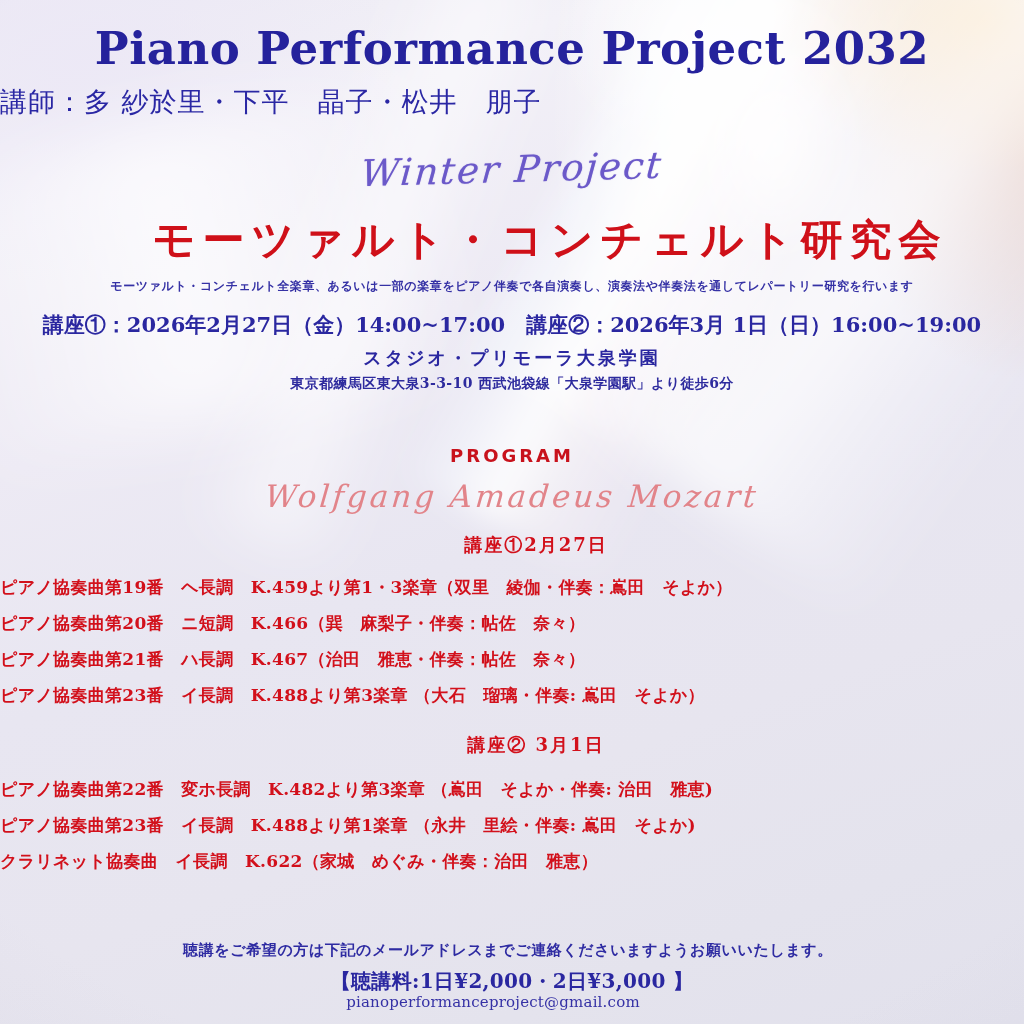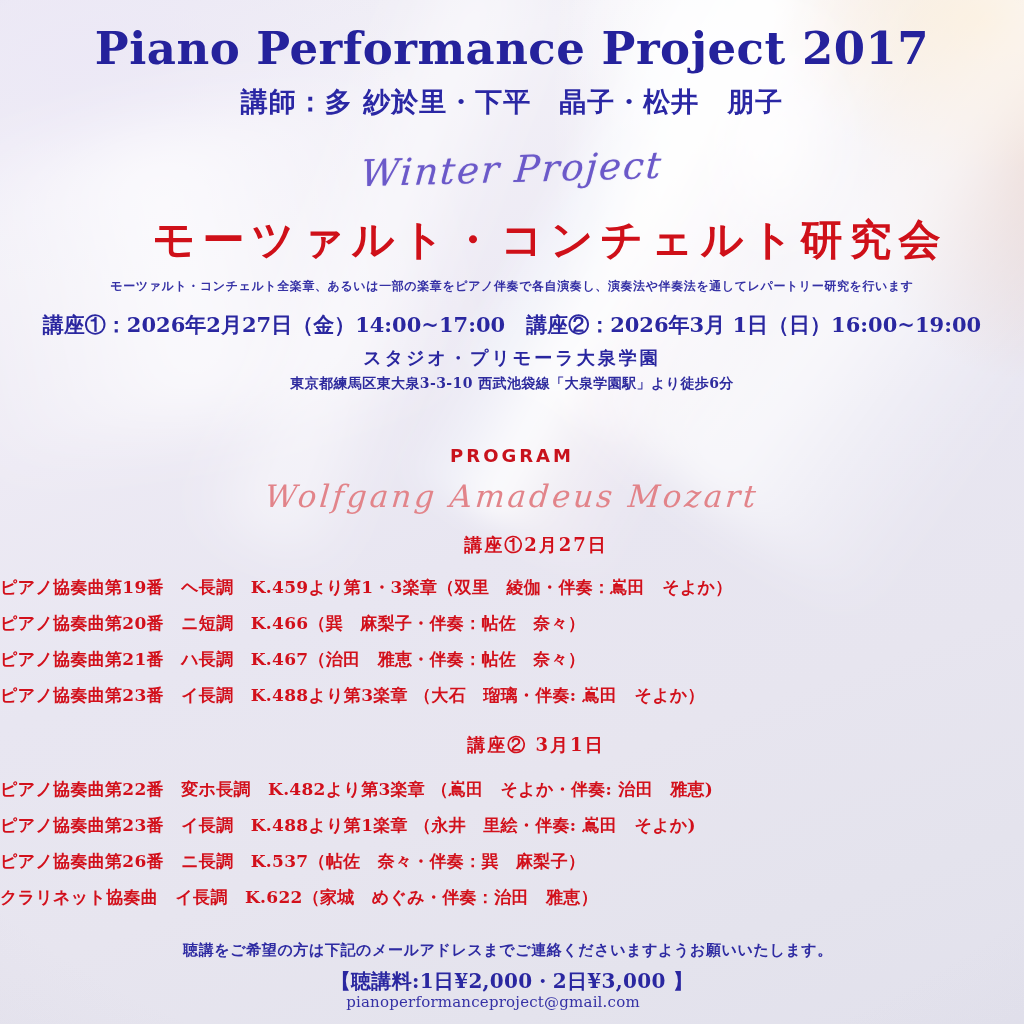--- a/index.html
+++ b/index.html
@@ -90,23 +90,23 @@
 
   .content{position:relative;z-index:5;width:1024px;height:1024px;}
 
   .title{
     position:absolute;top:22px;left:0;width:1024px;text-align:center;
     font-family:"DejaVu Serif","Liberation Serif",serif;
     font-size:45px;font-weight:700;letter-spacing:.5px;
     color:#25229c;white-space:nowrap;
   }
   .instructors{
-    position:absolute;top:84px;left:0;width:1024px;text-align:center;
+    position:absolute;top:84px;left:0;width:1024px;text-align:left;
     font-family:"DejaVu Sans","Liberation Sans",sans-serif;
-    font-size:27px;font-weight:700;letter-spacing:1px;color:#2a27a4;
+    font-size:27px;font-weight:400;letter-spacing:1px;color:#2a27a4;
     white-space:nowrap;
   }
   .winter{
     position:absolute;top:148px;left:0;width:1024px;text-align:center;
     font-family:"DejaVu Serif","Liberation Serif",serif;
     font-size:37px;font-style:italic;font-weight:400;
     color:#6b59c9;letter-spacing:2px;
     transform:skewX(-6deg) rotate(-1.6deg);
     text-shadow:0 0 1px rgba(107,89,201,.5);
   }
@@ -203,21 +203,21 @@
   <div class="ray ray-d"></div>
   <div class="ray ray-c"></div>
   <div class="ray ray-a"></div>
   <div class="spectrum"></div>
   <div class="ray ray-b"></div>
   <div class="glow-orb"></div>
   <div class="vignette"></div>
 
   <div class="content">
 
-    <div class="title">Piano Performance Project  2017</div>
+    <div class="title">Piano Performance Project  2032</div>
 
     <div class="instructors">講師：多 紗於里・下平　晶子・松井　朋子</div>
 
     <div class="winter">Winter Project</div>
 
     <div class="main-heading">モーツァルト・コンチェルト研究会</div>
 
     <div class="desc">モーツァルト・コンチェルト全楽章、あるいは一部の楽章をピアノ伴奏で各自演奏し、演奏法や伴奏法を通してレパートリー研究を行います</div>
 
     <div class="dates">講座①：2026年2月27日（金）14:00~17:00　講座②：2026年3月 1日（日）16:00~19:00</div>
@@ -237,21 +237,20 @@
       <div class="piece">ピアノ協奏曲第20番　ニ短調　K.466（巽　麻梨子・伴奏：帖佐　奈々）</div>
       <div class="piece">ピアノ協奏曲第21番　ハ長調　K.467（治田　雅恵・伴奏：帖佐　奈々）</div>
       <div class="piece">ピアノ協奏曲第23番　イ長調　K.488より第3楽章 （大石　瑠璃・伴奏: 嶌田　そよか）</div>
     </div>
 
     <div class="section-head sec2-head">講座② 3月1日</div>
 
     <div class="pieces sec2-list">
       <div class="piece">ピアノ協奏曲第22番　変ホ長調　K.482より第3楽章 （嶌田　そよか・伴奏: 治田　雅恵)</div>
       <div class="piece">ピアノ協奏曲第23番　イ長調　K.488より第1楽章 （永井　里絵・伴奏: 嶌田　そよか)</div>
-      <div class="piece">ピアノ協奏曲第26番　ニ長調　K.537（帖佐　奈々・伴奏：巽　麻梨子）</div>
       <div class="piece">クラリネット協奏曲　イ長調　K.622（家城　めぐみ・伴奏：治田　雅恵）</div>
     </div>
 
     <div class="footer-note">聴講をご希望の方は下記のメールアドレスまでご連絡くださいますようお願いいたします。</div>
 
     <div class="fee">【聴講料:1日¥2,000・2日¥3,000 】</div>
 
     <div class="email">pianoperformanceproject@gmail.com</div>
 
   </div>

